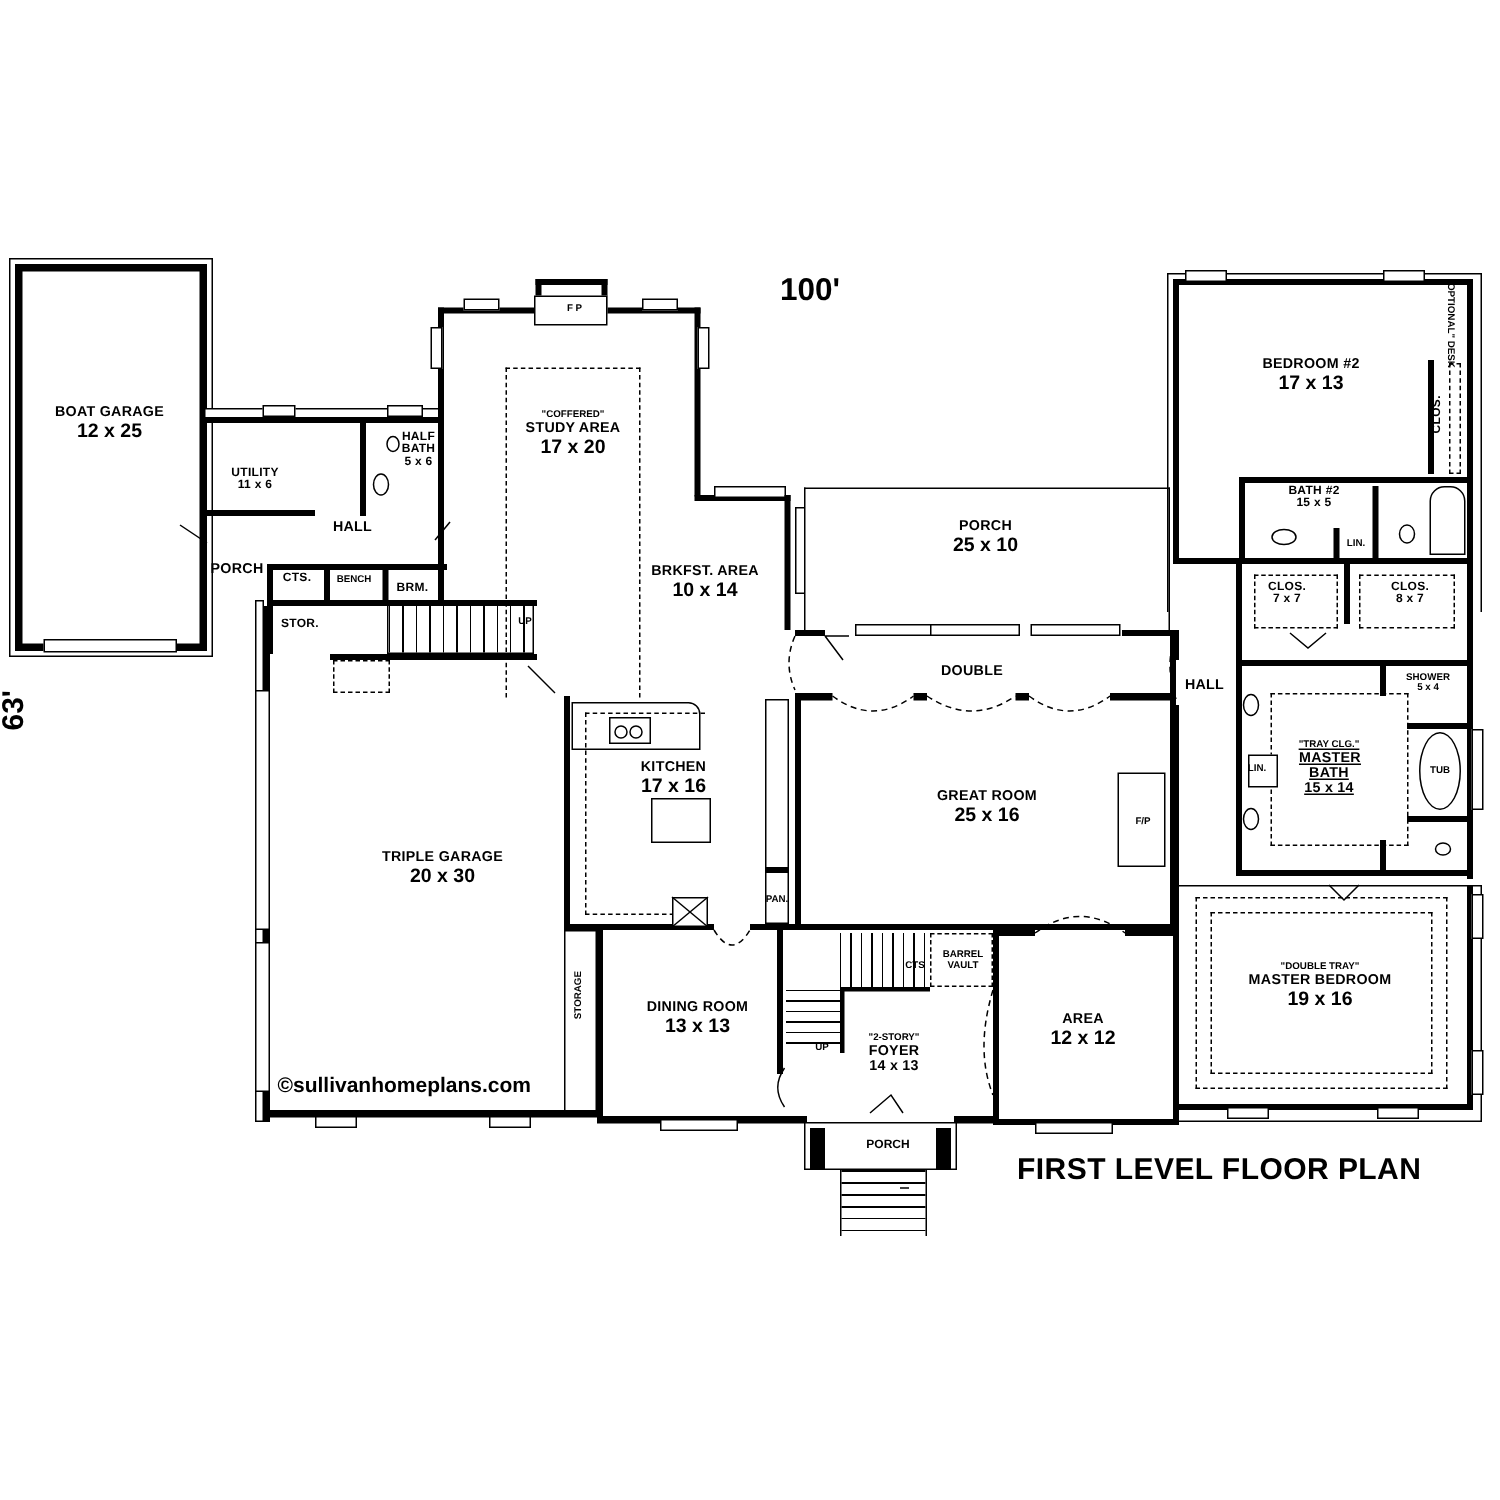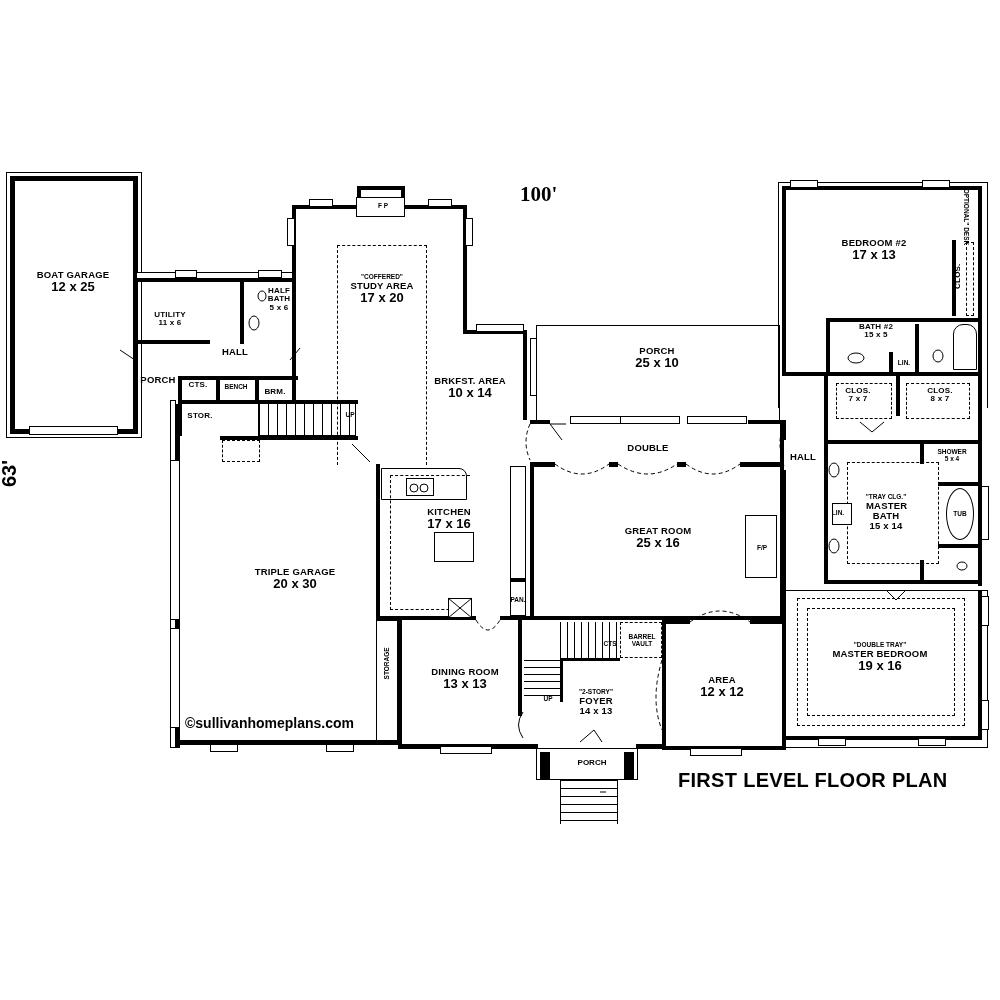--- a/index.html
+++ b/index.html
@@ -193,21 +193,21 @@
     <ellipse cx="962" cy="566" rx="5" ry="4" fill="none" stroke="#000"></ellipse>
     <ellipse cx="254" cy="323" rx="5" ry="7" fill="none" stroke="#000"></ellipse>
     <ellipse cx="262" cy="296" rx="4" ry="5" fill="none" stroke="#000"></ellipse>
     <circle cx="414" cy="488" r="4" fill="none" stroke="#000"></circle>
     <circle cx="424" cy="488" r="4" fill="none" stroke="#000"></circle>
     <line x1="448" y1="598" x2="472" y2="618" stroke="#000"></line>
     <line x1="472" y1="598" x2="448" y2="618" stroke="#000"></line>
   </svg>
 </div>
 
-<div class="abs big" style="left:520px;top:182px;font-size:21px;font-family:Liberation Serif, serif;">100'</div>
+<div class="abs big" style="left:520px;top:182px;font-size:21px;">100'</div>
 <div class="abs big" style="left:-4px;top:462px;font-size:20px;transform:rotate(-90deg);transform-origin:center;">63'</div>
 
 <div class="lbl" style="left:73px;top:270px;">
   <span class="n">BOAT GARAGE</span>
     <span class="d">12 x 25</span>
 </div>
 <div class="lbl" style="left:170px;top:311px;">
   <span class="n" style="font-size:8px">UTILITY</span>
     <span class="n" style="font-size:8px">11 x 6</span>
 </div>
@@ -329,21 +329,21 @@
     <span class="n" style="font-size:8px">7 x 7</span>
 </div>
 <div class="lbl" style="left:940px;top:387px;">
   <span class="n" style="font-size:8px">CLOS.</span>
     <span class="n" style="font-size:8px">8 x 7</span>
 </div>
 <div class="lbl" style="left:952px;top:449px;">
   <span class="q">SHOWER</span>
     <span class="q">5 x 4</span>
 </div>
-<div class="lbl" style="left:886px;top:494px;">
+<div class="lbl" style="left:886px;top:494px;text-decoration:underline;">
   <span class="q">"TRAY CLG."</span>
   <span class="n" style="width:40px;white-space:normal;margin:0 auto;">MASTER BATH</span>
   <span class="n">15 x 14</span>
 </div>
 <div class="lbl" style="left:838px;top:510px;">
     <span class="q">LIN.</span>
   </div>
 <div class="lbl" style="left:960px;top:511px;">
     <span class="q">TUB</span>
   </div>

